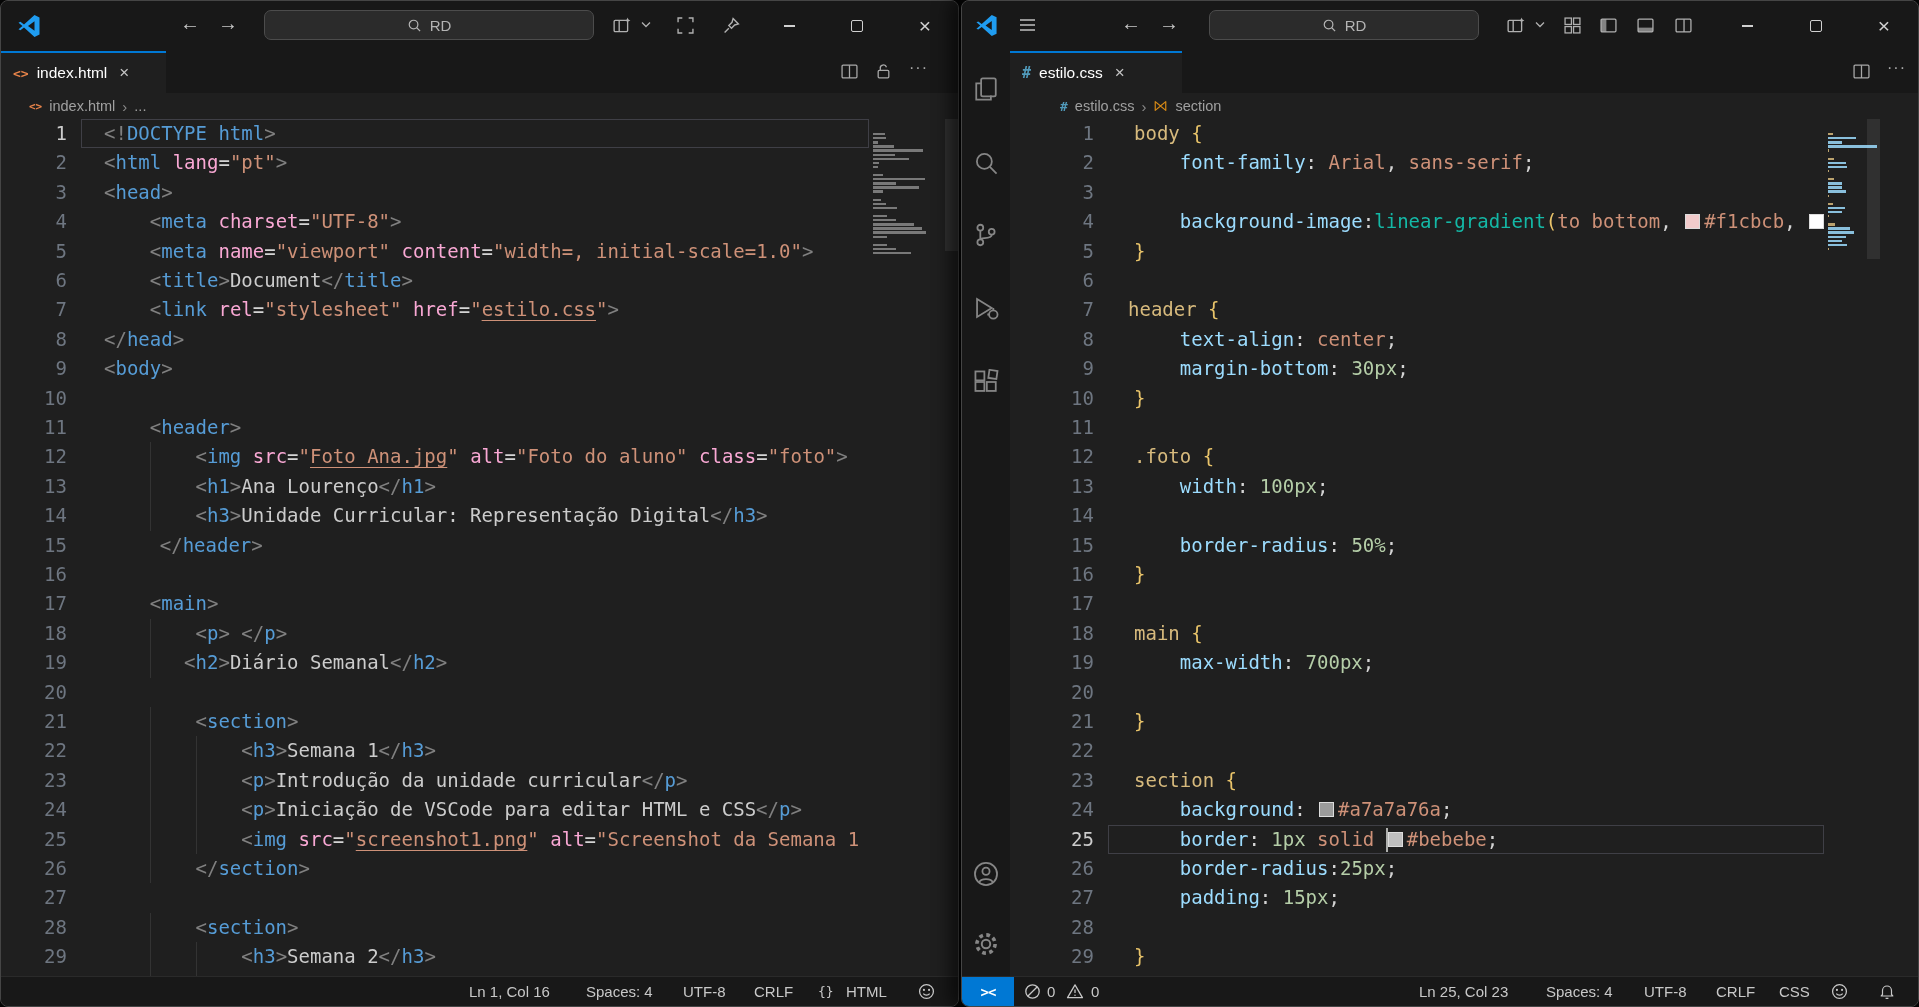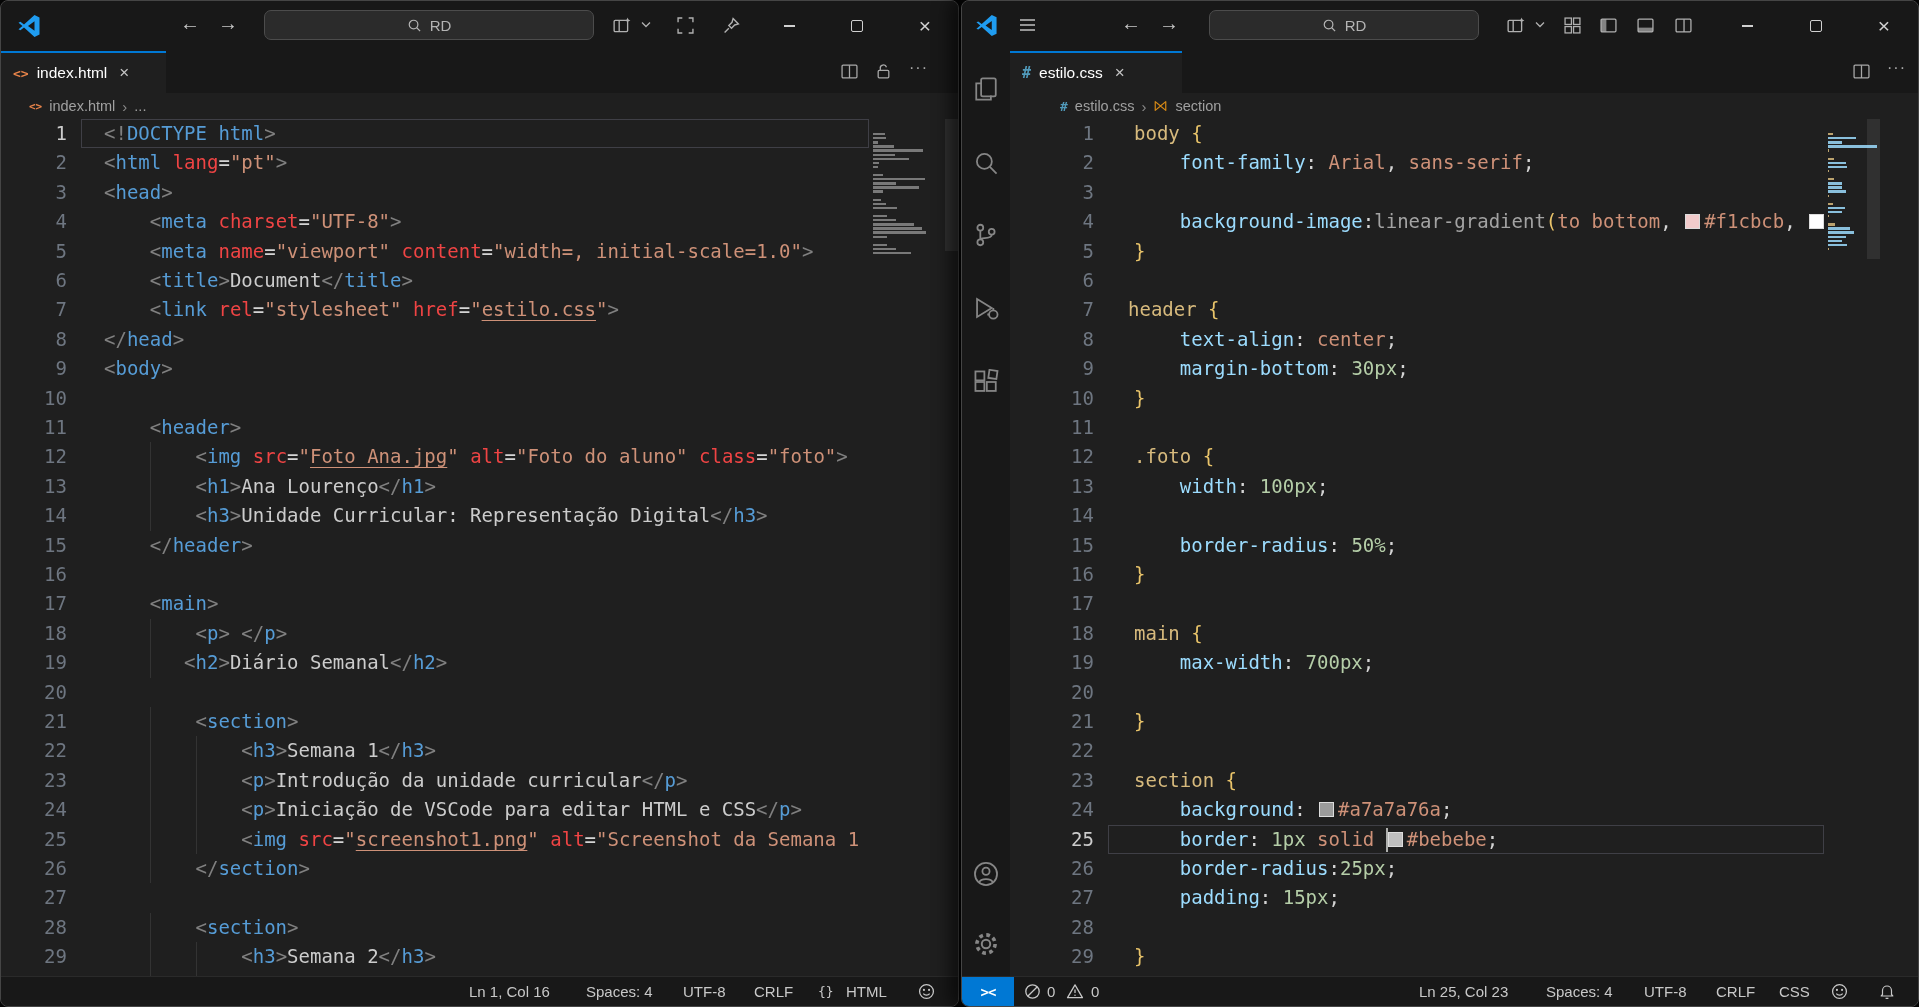--- a/index.html
+++ b/index.html
@@ -30,23 +30,23 @@
   .editor{position:absolute;top:118px;bottom:29px;left:0;right:0;background:#1f1f1f;overflow:hidden;font-family:"DejaVu Sans Mono",monospace;font-size:19px;}
   #win-right .editor{left:48px;}
   .ln{position:absolute;text-align:right;color:#6e7681;height:29.4px;line-height:29.4px;}
   .ln.active{color:#cccccc;}
   .cl{position:absolute;height:29.4px;line-height:29.4px;white-space:pre;overflow:hidden;}
   .curline{position:absolute;height:29.4px;border:1px solid #3f3f46;box-sizing:border-box;}
   .caret{position:absolute;width:2px;height:24px;background:#aeafad;}
   .guide{position:absolute;width:1px;height:29.4px;background:#333333;}
   .mmbar{position:absolute;height:2.4px;opacity:.85;}
   .thumb{position:absolute;background:rgba(130,130,130,0.18);}
-  .sg-t{color:#569cd6}.sg-p{color:#808080}.sg-a{color:#ef4444}.sg-s{color:#ce9178}
+  .sg-t{color:#569cd6}.sg-p{color:#808080}.sg-a{color:#f9a8d4}.sg-s{color:#ce9178}
   .sg-u{color:#ce9178;text-decoration:underline;text-underline-offset:4px;}
-  .sg-w{color:#cccccc}.sg-n{color:#b5cea8}.sg-f{color:#a3a3a3}.sg-sel{color:#d7ba7d}
+  .sg-w{color:#cccccc}.sg-n{color:#b5cea8}.sg-f{color:#14b8a6}.sg-sel{color:#d7ba7d}
   .sg-pr{color:#9cdcfe}.sg-v{color:#ce9178}.sg-op{color:#d4d4d4}.sg-b1{color:#e9c46a}
   .sg-sw{display:inline-block;width:13px;height:13px;border:1px solid #dcdcdc;margin:0 4px 0 2px;vertical-align:-1px;}
   .statusbar{position:absolute;bottom:0;left:0;right:0;height:29px;background:#181818;border-top:1px solid #2a2a2a;color:#c8c8c8;font-size:15px;}
   .st{position:absolute;top:0;height:29px;line-height:29px;}
   .remotebadge{position:absolute;left:0;top:0;width:52px;height:29px;background:#0078d4;color:#ffffff;display:flex;align-items:center;justify-content:center;font-family:"DejaVu Sans Mono",monospace;font-weight:bold;font-size:14px;letter-spacing:-1px;}
   svg{display:block;}
 </style>
 </head>
 <body>
 
@@ -170,21 +170,21 @@
         <div class="mmbar" style="left: 872px; top: 59.1px; width: 52px; background: rgb(138, 138, 138);"></div>
         <div class="ln" style="top: 352.8px; left: 0px; width: 66px;">13</div>
         <div class="guide" style="left: 148.8px; top: 352.8px;"></div>
         <div class="cl" style="top: 352.8px; left: 103px; width: 765px;"><span class="sg-w">        </span><span class="sg-p">&lt;</span><span class="sg-t">h1</span><span class="sg-p">&gt;</span><span class="sg-w">Ana Lourenço</span><span class="sg-p">&lt;/</span><span class="sg-t">h1</span><span class="sg-p">&gt;</span></div>
         <div class="mmbar" style="left: 872px; top: 63.2px; width: 23.2px; background: rgb(138, 138, 138);"></div>
         <div class="ln" style="top: 382.2px; left: 0px; width: 66px;">14</div>
         <div class="guide" style="left: 148.8px; top: 382.2px;"></div>
         <div class="cl" style="top: 382.2px; left: 103px; width: 765px;"><span class="sg-w">        </span><span class="sg-p">&lt;</span><span class="sg-t">h3</span><span class="sg-p">&gt;</span><span class="sg-w">Unidade Curricular: Representação Digital</span><span class="sg-p">&lt;/</span><span class="sg-t">h3</span><span class="sg-p">&gt;</span></div>
         <div class="mmbar" style="left: 872px; top: 67.3px; width: 46.4px; background: rgb(138, 138, 138);"></div>
         <div class="ln" style="top: 411.6px; left: 0px; width: 66px;">15</div>
-        <div class="cl" style="top: 411.6px; left: 103px; width: 765px;"><span class="sg-w">    </span><span class="sg-p">&lt;/</span><span class="sg-t">header</span><span class="sg-p">&gt;</span></div>
+        <div class="cl" style="top: 411.6px; left: 113px; width: 765px;"><span class="sg-w">    </span><span class="sg-p">&lt;/</span><span class="sg-t">header</span><span class="sg-p">&gt;</span></div>
         <div class="mmbar" style="left: 872px; top: 71.4px; width: 10.4px; background: rgb(138, 138, 138);"></div>
         <div class="ln" style="top: 441px; left: 0px; width: 66px;">16</div>
         <div class="cl" style="top: 441px; left: 103px; width: 765px;"></div>
         <div class="ln" style="top: 470.4px; left: 0px; width: 66px;">17</div>
         <div class="cl" style="top: 470.4px; left: 103px; width: 765px;"><span class="sg-w">    </span><span class="sg-p">&lt;</span><span class="sg-t">main</span><span class="sg-p">&gt;</span></div>
         <div class="mmbar" style="left: 872px; top: 79.6px; width: 8px; background: rgb(138, 138, 138);"></div>
         <div class="ln" style="top: 499.8px; left: 0px; width: 66px;">18</div>
         <div class="guide" style="left: 148.8px; top: 499.8px;"></div>
         <div class="cl" style="top: 499.8px; left: 103px; width: 765px;"><span class="sg-w">        </span><span class="sg-p">&lt;</span><span class="sg-t">p</span><span class="sg-p">&gt;</span><span class="sg-w"> </span><span class="sg-p">&lt;/</span><span class="sg-t">p</span><span class="sg-p">&gt;</span></div>
         <div class="mmbar" style="left: 872px; top: 83.7px; width: 12.8px; background: rgb(138, 138, 138);"></div>

